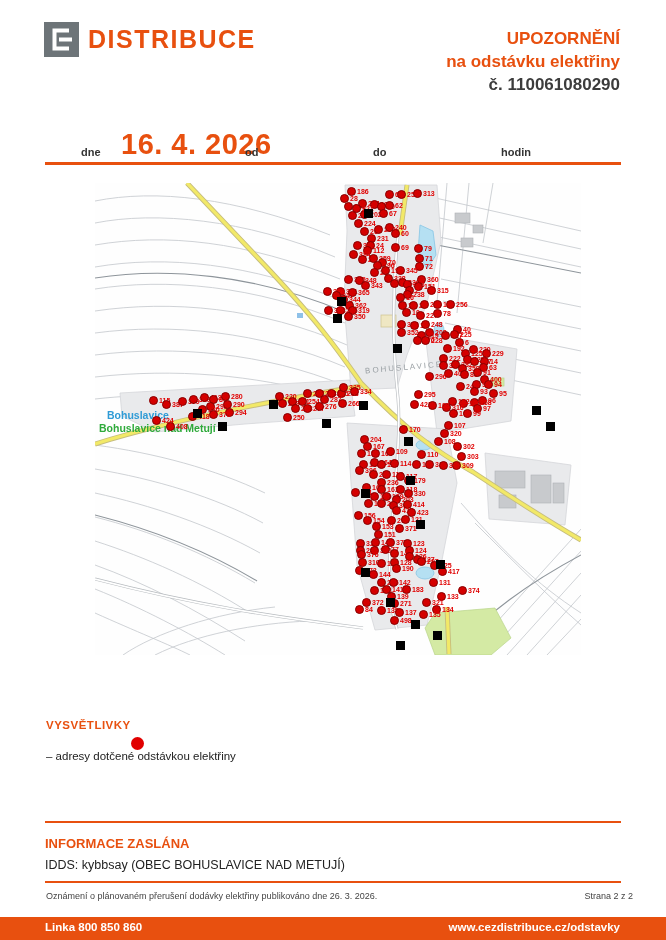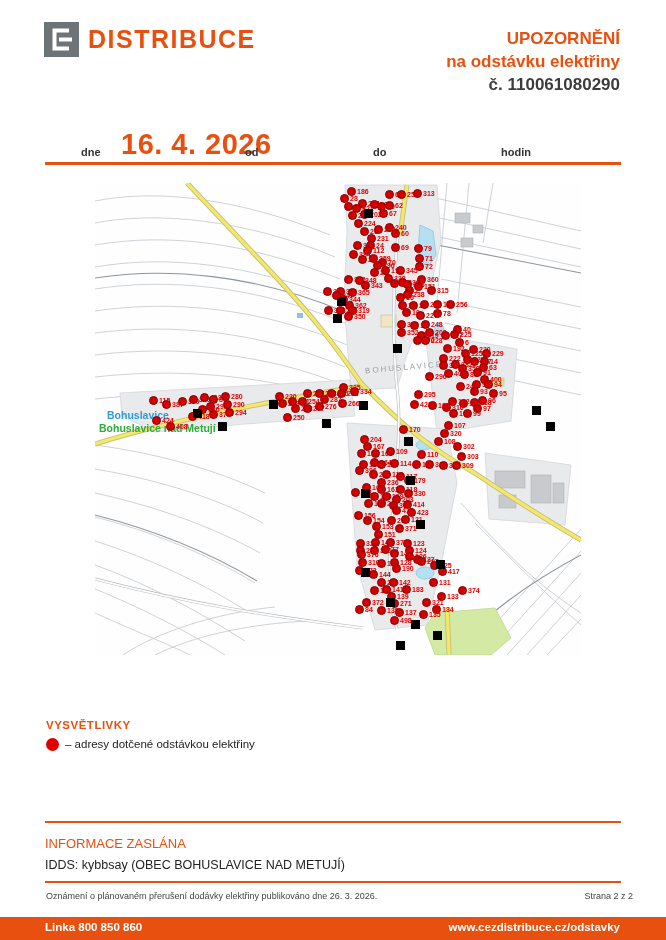--- a/index.html
+++ b/index.html
@@ -22,24 +22,24 @@
   .map .town-blue{position:absolute;left:12px;top:226px;font-size:10.5px;font-weight:bold;color:#2f9bd6;}
   .map .town-green{position:absolute;left:4px;top:239px;font-size:10.5px;font-weight:bold;color:#2faa3b;}
   .map .town-gray{position:absolute;left:270px;top:180px;font-size:8px;color:#9aa0a4;letter-spacing:2px;transform:rotate(-5deg);}
   .mk{position:absolute;display:flex;align-items:center;pointer-events:none;}
   .mk i{width:7px;height:7px;border-radius:50%;background:#d40000;border:1px solid #860000;flex:none;}
   .mk b{font-size:7px;color:#e00000;font-weight:bold;margin-left:1px;line-height:7px;white-space:nowrap;}
   .sq{position:absolute;width:9px;height:9px;background:#000;}
   
   .caption{position:absolute;left:46px;top:684px;font-size:13.5px;font-weight:bold;color:#e8500f;}
   .legend-title{position:absolute;left:46px;top:719px;font-size:11.5px;font-weight:bold;color:#e8500f;letter-spacing:0.5px;}
-  .legend-row{position:absolute;left:46px;height:14px;display:flex;align-items:center;font-size:11.5px;color:#222;}
+  .legend-row{position:absolute;left:46px;height:14px;display:flex;align-items:center;font-size:11.5px;color:#222;flex-direction:column;}
   .legend-dot{width:13px;height:13px;border-radius:50%;background:#e10000;margin-right:6px;flex:none;}
   .legend-sq{width:13px;height:13px;background:#000;margin-right:6px;flex:none;}
-  .info-title{position:absolute;left:45px;top:836px;font-size:13px;font-weight:normal;color:#e8500f;}
+  .info-title{position:absolute;left:45px;top:836px;font-size:13px;font-weight:bold;color:#e8500f;}
   .info-idds{position:absolute;left:45px;top:858px;font-size:12.5px;color:#222;}
   .footnote{position:absolute;left:46px;top:891px;font-size:9px;color:#444;}
   .pagenum{position:absolute;right:33px;top:891px;font-size:9px;color:#444;}
   .bottombar{position:absolute;left:0;top:917px;width:666px;height:23px;background:#e8500f;}
   .bottombar .bl{position:absolute;left:45px;top:4px;font-size:11.5px;font-weight:bold;color:#fff;}
   .bottombar .br{position:absolute;right:46px;top:4px;font-size:11.5px;font-weight:bold;color:#fff;}
 </style>
 </head>
 <body>
 

